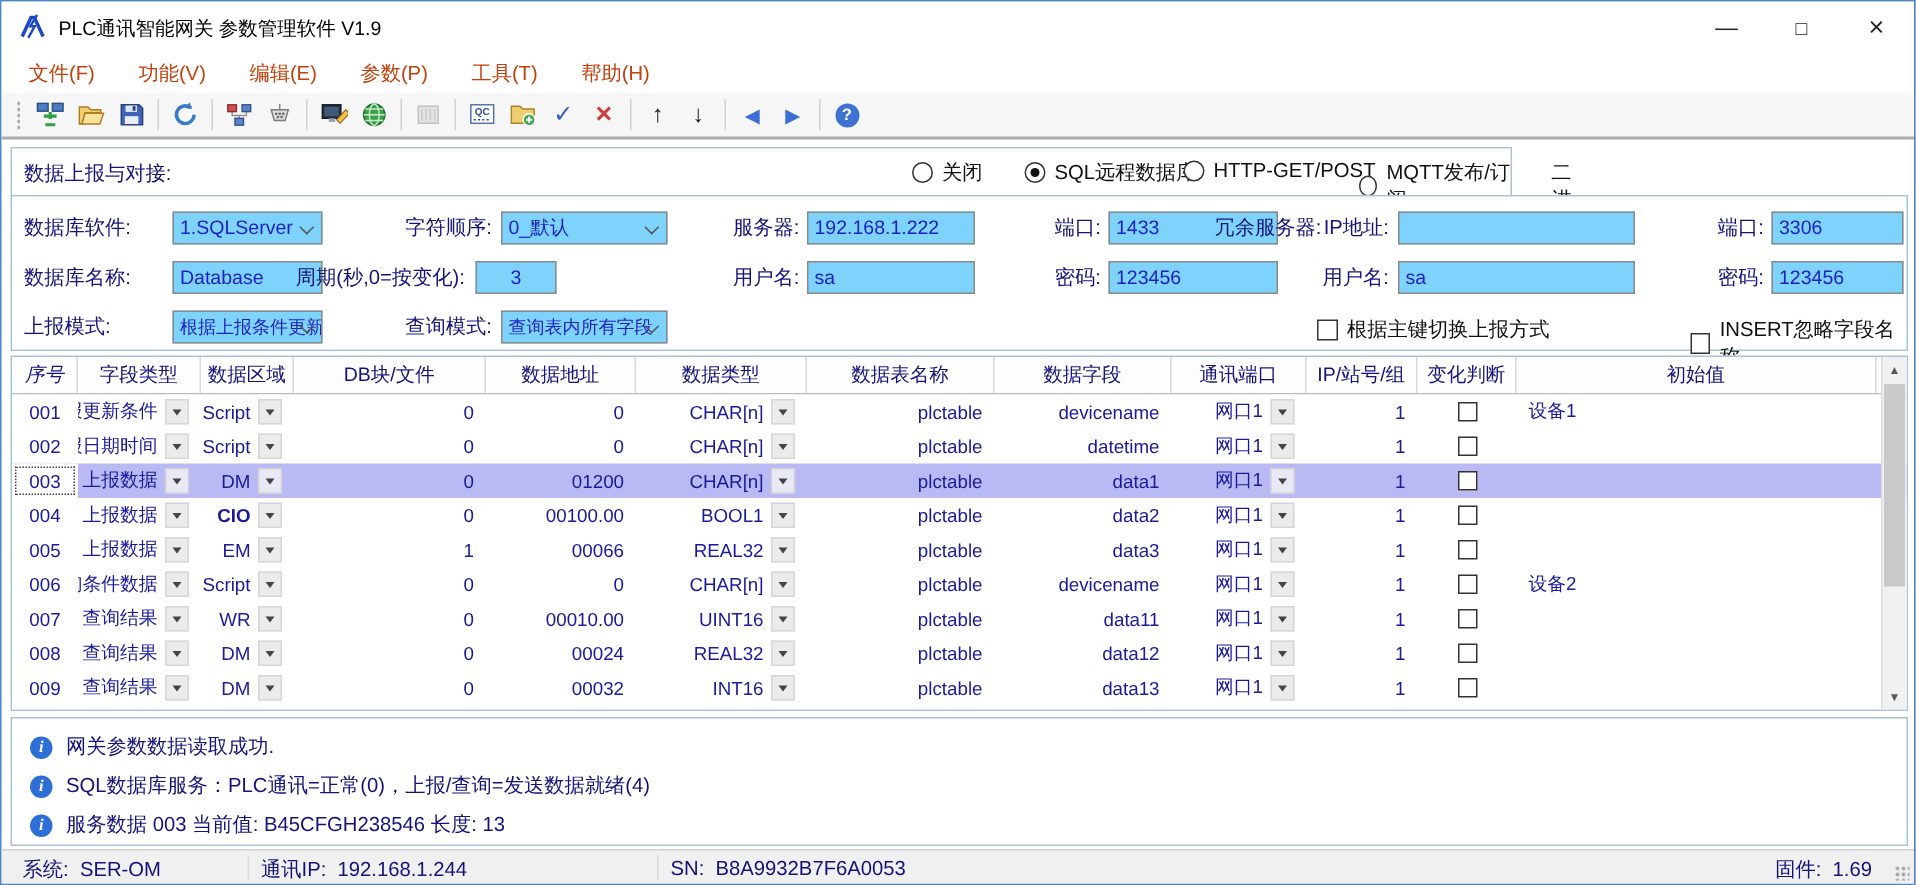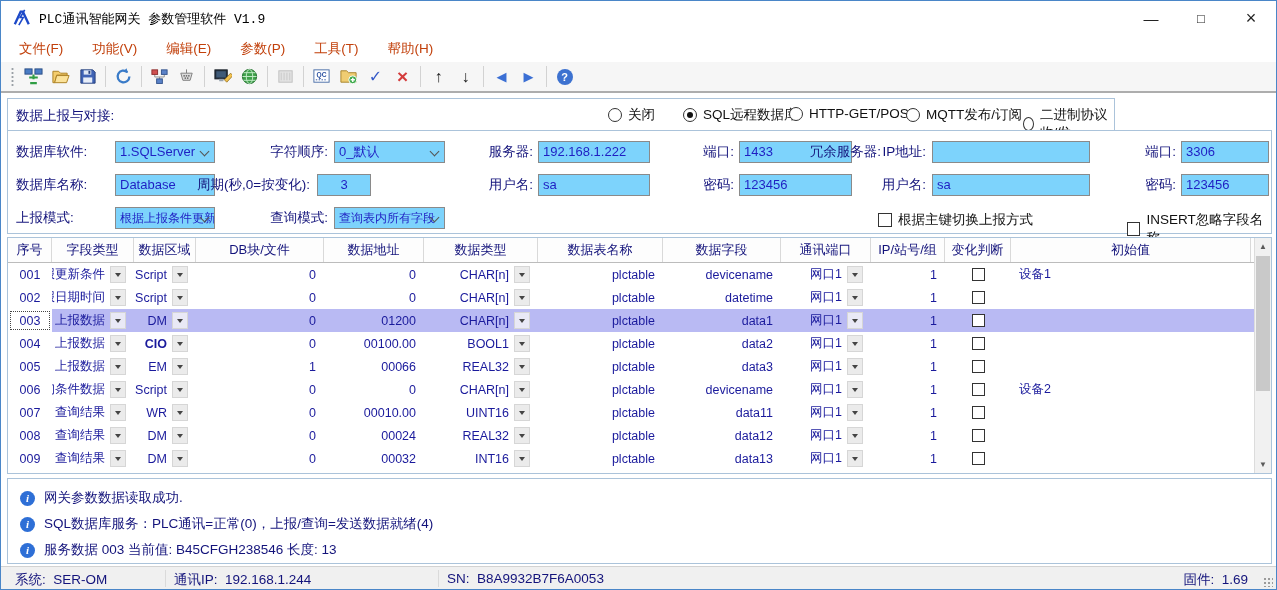--- a/index.html
+++ b/index.html
@@ -5,21 +5,21 @@
   * { margin:0; padding:0; box-sizing:border-box; }
   html,body { background:#888; }
   body { font-family:"Liberation Sans","DejaVu Sans",sans-serif; }
   .window {
     position:relative; width:1277px; height:590px; background:#fff;
     border:1px solid #4a86c8; overflow:hidden; font-size:13px;
   }
   
   .titlebar { position:absolute; left:0; top:0; right:0; height:34px; background:#fff; }
   .app-icon { position:absolute; left:12px; top:8px; width:18px; height:18px; }
-  .title-text { position:absolute; left:38px; top:9px; color:#000; font-size:13px;font-family:Liberation Mono, monospace; }
+  .title-text { position:absolute; left:38px; top:9px; color:#000; font-size:13px; }
   .win-btns { position:absolute; right:0; top:0; height:34px; display:flex; }
   .win-btn { width:50px; height:34px; display:flex; align-items:center; justify-content:center;
              color:#222; font-size:15px; cursor:default; }
   .win-btn.max span { font-size:13px; }
   
   .menubar { position:absolute; left:0; top:34px; right:0; height:27px; background:#fff; display:flex; align-items:center; padding-left:8px; }
   .menu-item { padding:4px 10px; margin-right:9px; color:#c2410c; font-size:13.5px; }
   
   .toolbar { position:absolute; left:0; top:61px; right:0; height:31px; background:#f6f6f6;
              border-bottom:2px solid #adadad; display:flex; align-items:center; padding-left:10px; }
@@ -29,21 +29,21 @@
   .tb-btn svg { width:19px; height:19px; }
   .tb-btn .glyph { font-size:16px; font-weight:bold; line-height:1; }
   .tb-sep { width:1px; height:21px; background:#d2d2d2; margin:0 4px; }
   .tb-btn.disabled { opacity:.5; }
   .help-circle { width:16px; height:16px; border-radius:50%; background:#3d72d0; color:#fff;
      font-size:11px; font-weight:bold; display:flex; align-items:center; justify-content:center; }
   
   .panel { position:absolute; background:#fff; border:1px solid #abc3da; }
   .navy { color:#13137b; }
   
-  .panel-report { left:6px; top:97px; width:1108px; height:33px; }
+  .panel-report { left:6px; top:97px; width:1001px; height:33px; }
   .report-label { position:absolute; left:8px; top:8px; font-size:13.5px; }
   .radio-opt { position:absolute; top:7px; display:flex; align-items:center; font-size:13.5px; color:#111; }
   .rdo { width:14px; height:14px; border:1px solid #333; border-radius:50%; margin-right:6px; position:relative; background:#fff; }
   .rdo.on::after { content:""; position:absolute; left:3px; top:3px; width:6px; height:6px; border-radius:50%; background:#111; }
   
   .panel-form { left:6px; top:129px; width:1265px; height:104px; }
   .flabel { position:absolute; height:22px; line-height:22px; font-size:13.5px; }
   .flabel.r { text-align:right; }
   .fbox { position:absolute; height:22px; border:1px solid #8a8a8a; background:#7dd3fc;
           font-size:13px; line-height:20px; padding:0 4px; color:#1f1fc3; overflow:hidden; white-space:nowrap; }
@@ -305,21 +305,21 @@
       <span>根据主键切换上报方式</span>
     </span>
     <span class="form-check" style="left:1119px;top:80px">
       <span class="cbx"></span>
       <span>INSERT忽略字段名称</span>
     </span>
   </div>
 
   <div class="panel panel-table">
     <div class="grid-head" id="grid-head">
-        <div class="th" style="width: 44px;">序号</div>
+        <div class="th" style="width: 44px; font-style: italic;">序号</div>
         <div class="th" style="width: 82px;">字段类型</div>
         <div class="th" style="width: 62px;">数据区域</div>
         <div class="th" style="width: 128px;">DB块/文件</div>
         <div class="th" style="width: 100px;">数据地址</div>
         <div class="th" style="width: 114px;">数据类型</div>
         <div class="th" style="width: 125px;">数据表名称</div>
         <div class="th" style="width: 118px;">数据字段</div>
         <div class="th" style="width: 90px;">通讯端口</div>
         <div class="th" style="width: 74px;">IP/站号/组</div>
         <div class="th" style="width: 66px;">变化判断</div>

